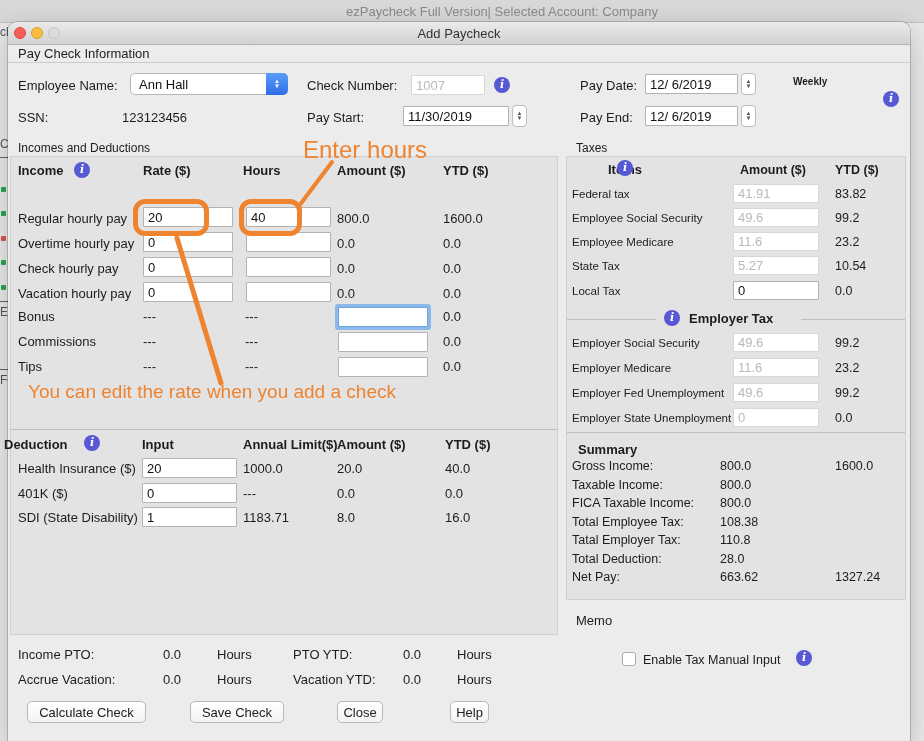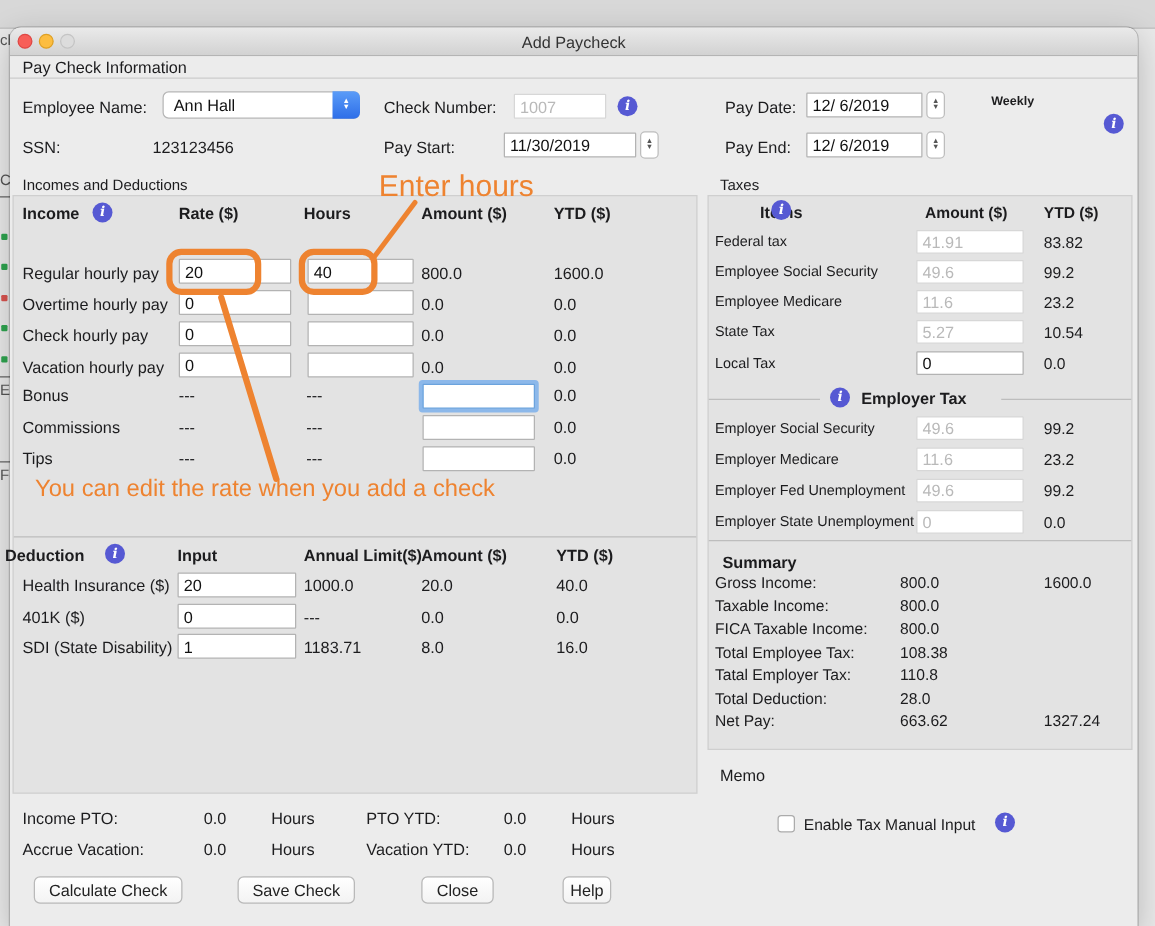--- a/index.html
+++ b/index.html
@@ -29,20 +29,21 @@
   .cb{position:absolute;width:14px;height:14px;background:#fff;border:1px solid #ababab;border-radius:3px;box-sizing:border-box;cursor:pointer;}
   .frag{position:absolute;left:0;width:8px;overflow:hidden;font-size:12px;color:#555;white-space:nowrap;}
   .dot{position:absolute;left:1px;width:5px;height:5px;border-radius:1px;}
 </style>
 </head>
 <body>
 
 <div id="root">
 
   <div style="position:absolute;left:0;top:0;width:924px;height:22px;background:#d8d8d8;border-bottom:1px solid #bfbfbf;"></div>
+  <div class="lbl gray" style="left:346px;top:4px;">ezPaycheck Full Version| Selected Account: Company</div>
   <div class="frag" style="top:25px;">ch</div>
   <div class="frag" style="top:137px;">Co</div>
   <div class="frag" style="top:305px;">En</div>
   <div class="frag" style="top:373px;">Fo</div>
   <div class="dot" style="top:187px;background:#2ea44f;"></div>
   <div class="dot" style="top:211px;background:#2ea44f;"></div>
   <div class="dot" style="top:236px;background:#d9534f;"></div>
   <div class="dot" style="top:260px;background:#2ea44f;"></div>
   <div class="dot" style="top:285px;background:#2ea44f;"></div>
   <div class="hline" style="left:0;top:157px;width:8px;background:#666;"></div>
@@ -249,21 +250,21 @@
 
   <div class="lbl" style="left:18px;top:672px;">Accrue Vacation:</div>
   <div class="lbl" style="left:163px;top:672px;">0.0</div>
   <div class="lbl" style="left:217px;top:672px;">Hours</div>
   <div class="lbl" style="left:293px;top:672px;">Vacation YTD:</div>
   <div class="lbl" style="left:403px;top:672px;">0.0</div>
   <div class="lbl" style="left:457px;top:672px;">Hours</div>
 
   <div class="btn" style="left:27px;top:701px;width:119px;">Calculate Check</div>
   <div class="btn" style="left:190px;top:701px;width:94px;">Save Check</div>
-  <div class="btn" style="left:337px;top:701px;width:58px;">Close</div>
+  <div class="btn" style="left:337px;top:701px;width:46px;">Close</div>
   <div class="btn" style="left:450px;top:701px;width:39px;">Help</div>
 
   <div class="ann" style="left:303px;top:136px;font-size:24px;">Enter hours</div>
   <div class="ann" style="left:28px;top:381px;font-size:19px;">You can edit the rate when you add a check</div>
   <div class="orange-rect" style="left:133px;top:199px;width:76px;height:37px;"></div>
   <div class="orange-rect" style="left:239px;top:199px;width:63px;height:37px;"></div>
   <svg width="924" height="741" style="position:absolute;left:0;top:0;pointer-events:none;z-index:29;">
     <line x1="332" y1="162" x2="299" y2="206" stroke="#ee8330" stroke-width="4" stroke-linecap="round"></line>
     <line x1="177" y1="238" x2="221" y2="383" stroke="#ee8330" stroke-width="5" stroke-linecap="round"></line>
   </svg>

